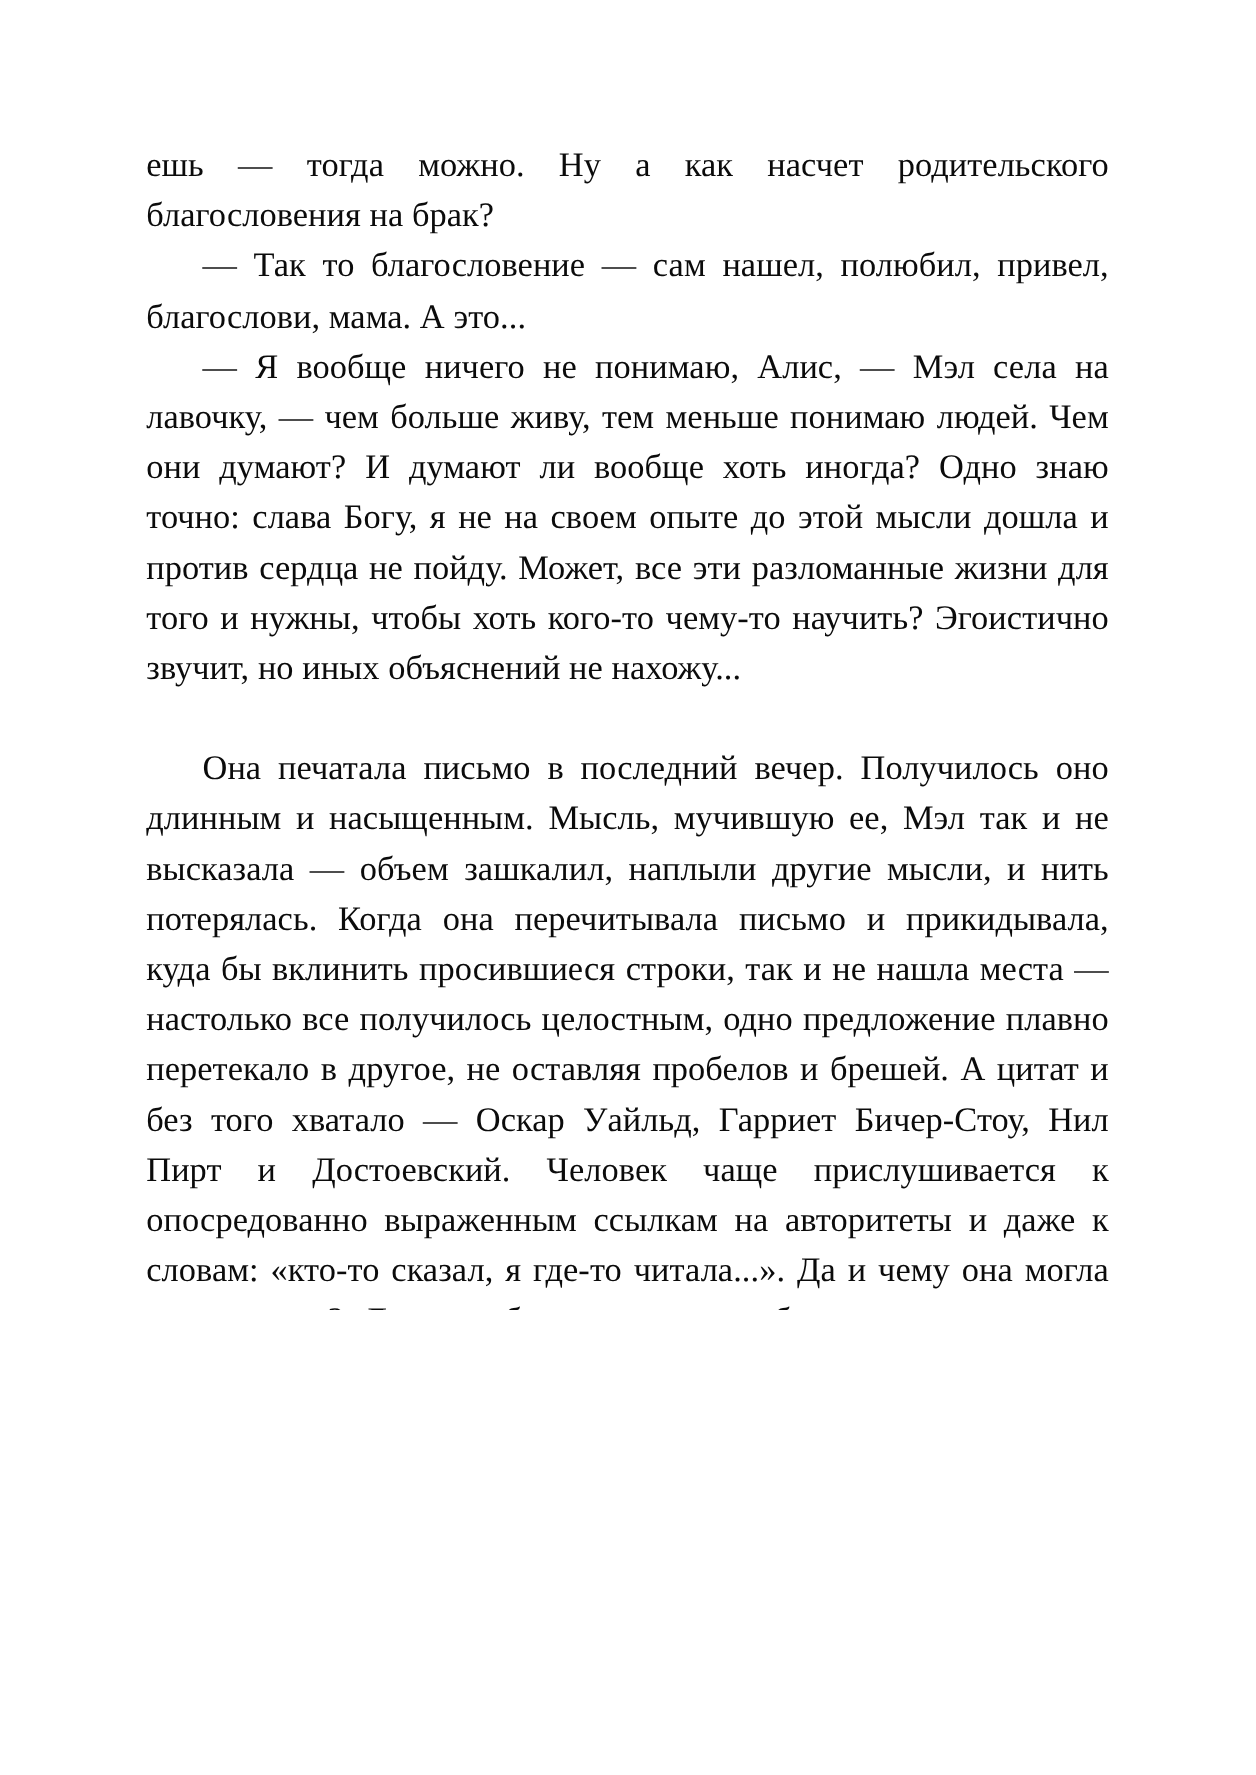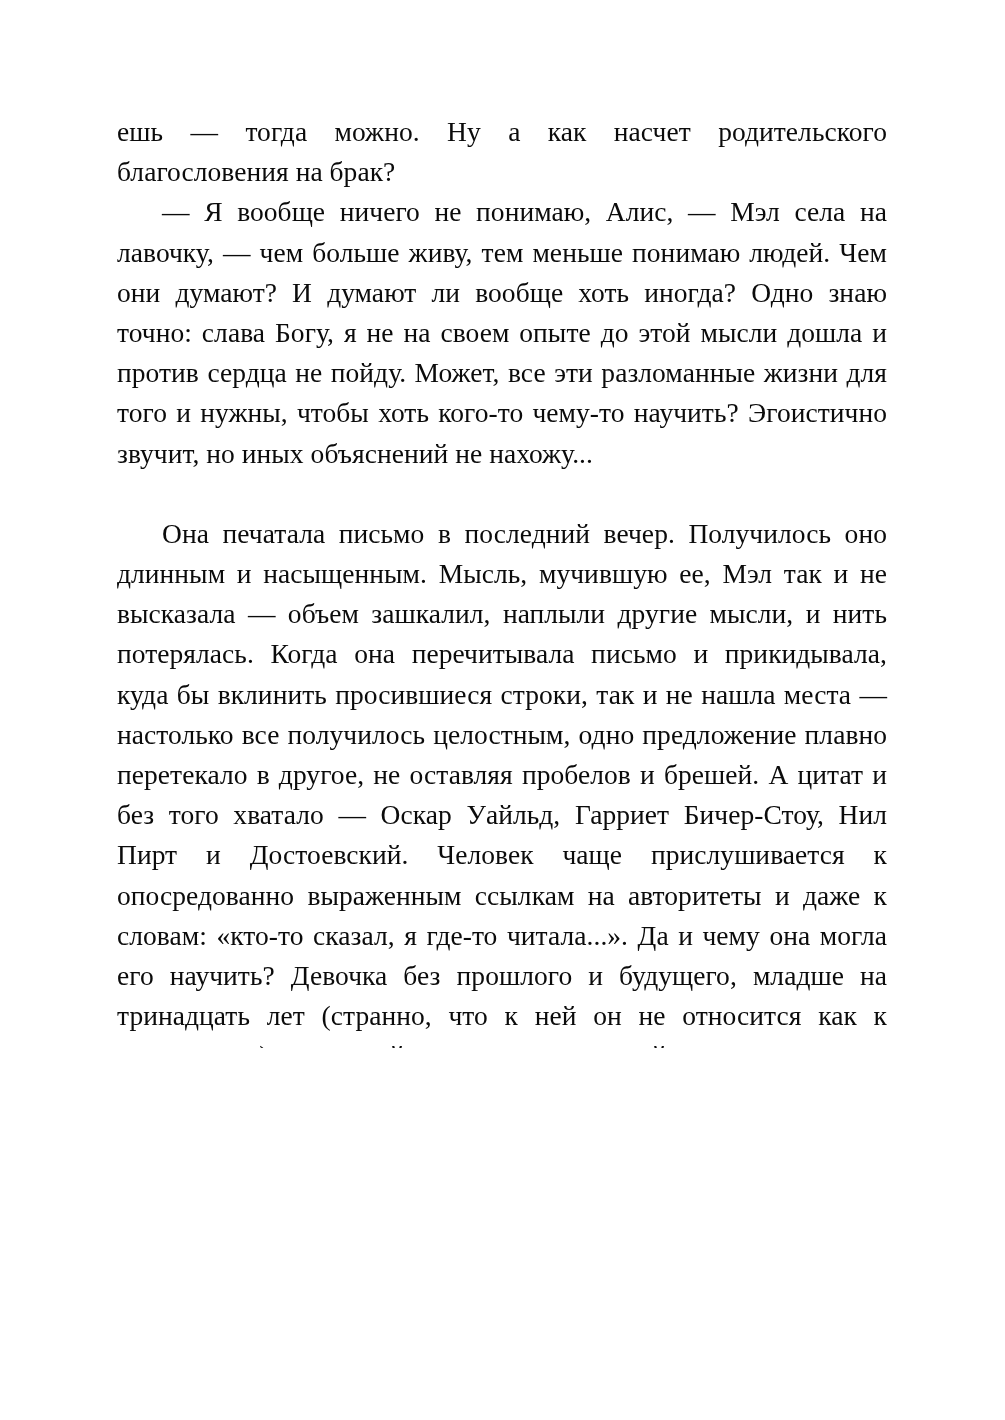--- a/index.html
+++ b/index.html
@@ -92,20 +92,21 @@
 </style>
 </head>
 <body>
 
 <div class="page">
 
   <div class="text-block">
 
     <p class="para cont">ешь — тогда можно. Ну а как насчет родительского благословения на брак?</p>
 
+    <p class="para indent">— Так то благословение — сам нашел, полюбил, привел, благослови, мама. А это...</p>
 
 
     <p class="para indent">— Я вообще ничего не понимаю, Алис, — Мэл села на лавочку, — чем больше живу, тем меньше понимаю людей. Чем они думают? И думают ли вообще хоть иногда? Одно знаю точно: слава Богу, я не на своем опыте до этой мысли дошла и против сердца не пойду. Может, все эти разломанные жизни для того и нужны, чтобы хоть кого-то чему-то научить? Эгоистично звучит, но иных объяснений не нахожу...</p>
 
     <div class="para-gap"></div>
 
     <p class="para indent">Она печатала письмо в последний вечер. Получилось оно длинным и насыщенным. Мысль, мучившую ее, Мэл так и не высказала — объем зашкалил, наплыли другие мысли, и нить потерялась. Когда она перечитывала письмо и прикидывала, куда бы вклинить просившиеся строки, так и не нашла места — настолько все получилось целостным, одно предложение плавно перетекало в другое, не оставляя пробелов и брешей. А цитат и без того хватало — Оскар Уайльд, Гарриет Бичер-Стоу, Нил Пирт и Достоевский. Человек чаще прислушивается к опосредованно выраженным ссылкам на авторитеты и даже к словам: «кто-то сказал, я где-то читала...». Да и чему она могла его научить? Девочка без прошлого и будущего, младше на тринадцать лет (странно, что к ней он не относится как к племяннице), книжный червь, не видящий жизни и, после увиденного однажды, не желающий видеть дальнейшее? Его, подполковника полиции ООН, который повидал такое, о чем страшно услышать или прочитать, который знал голод и нищету, ужасающую нужду и предательство, одиночество без границ и иллюзий, без веры. Но коль уж</p>
 
   </div>
 

